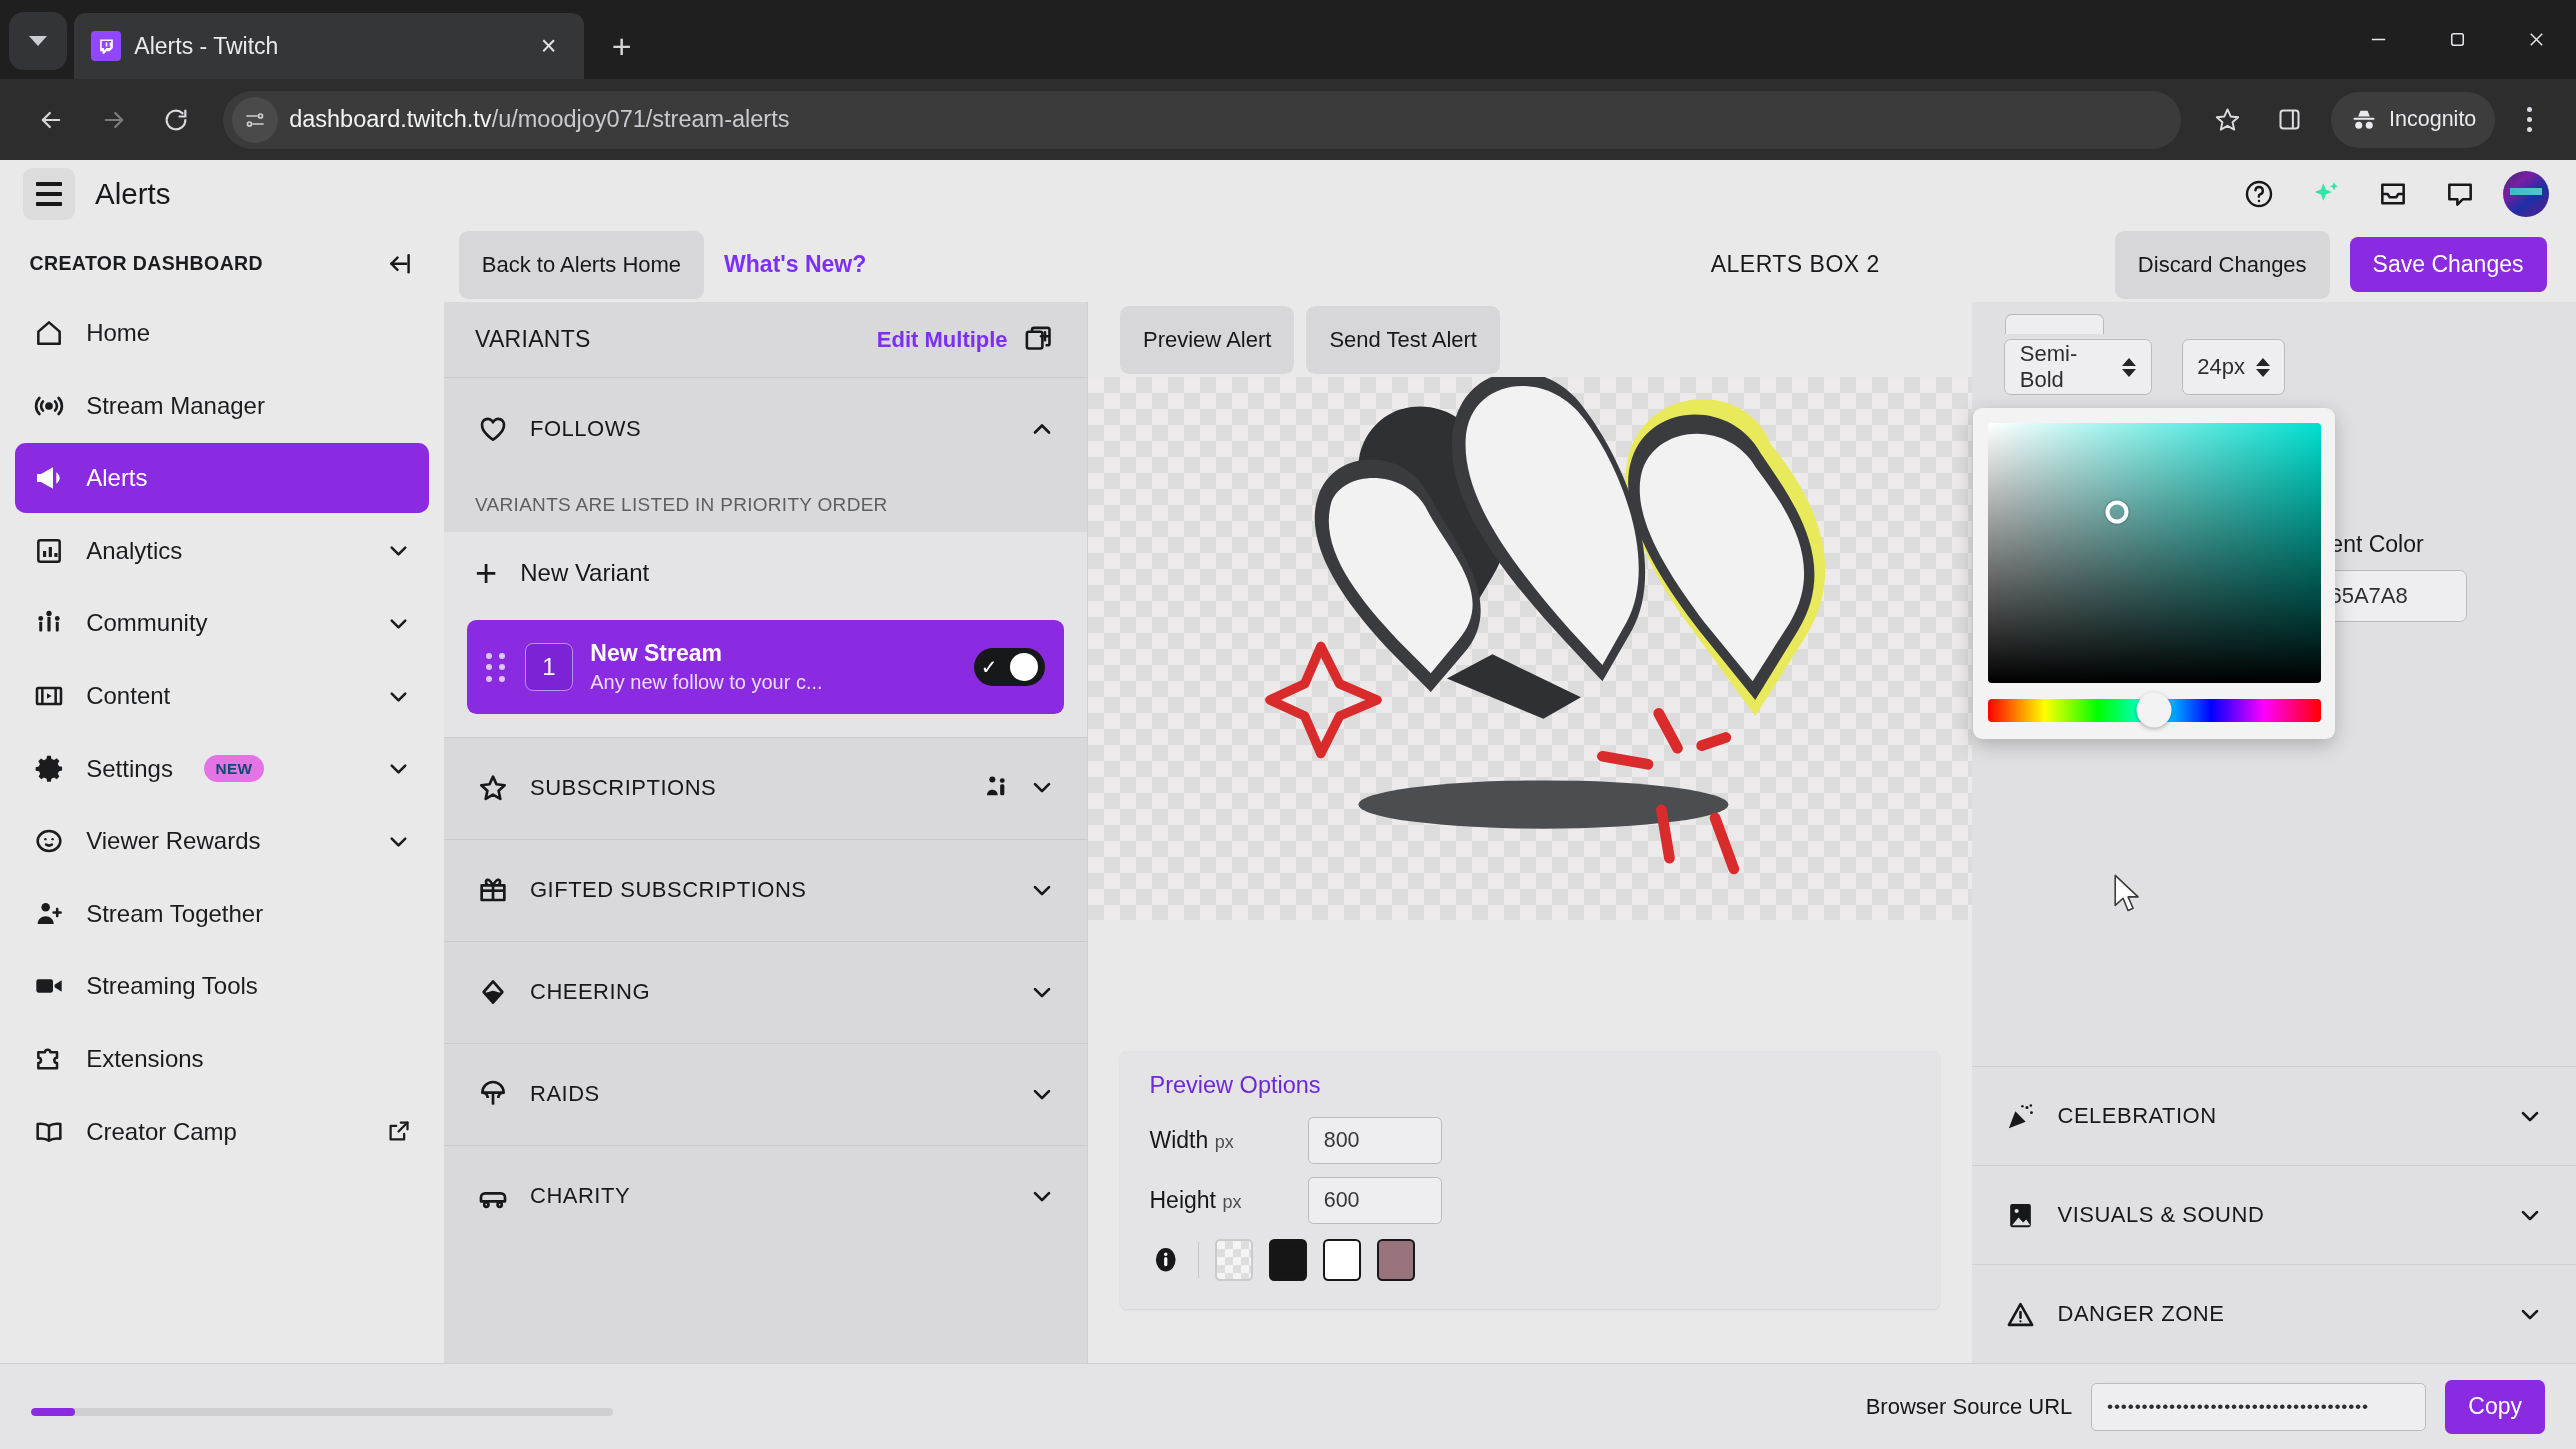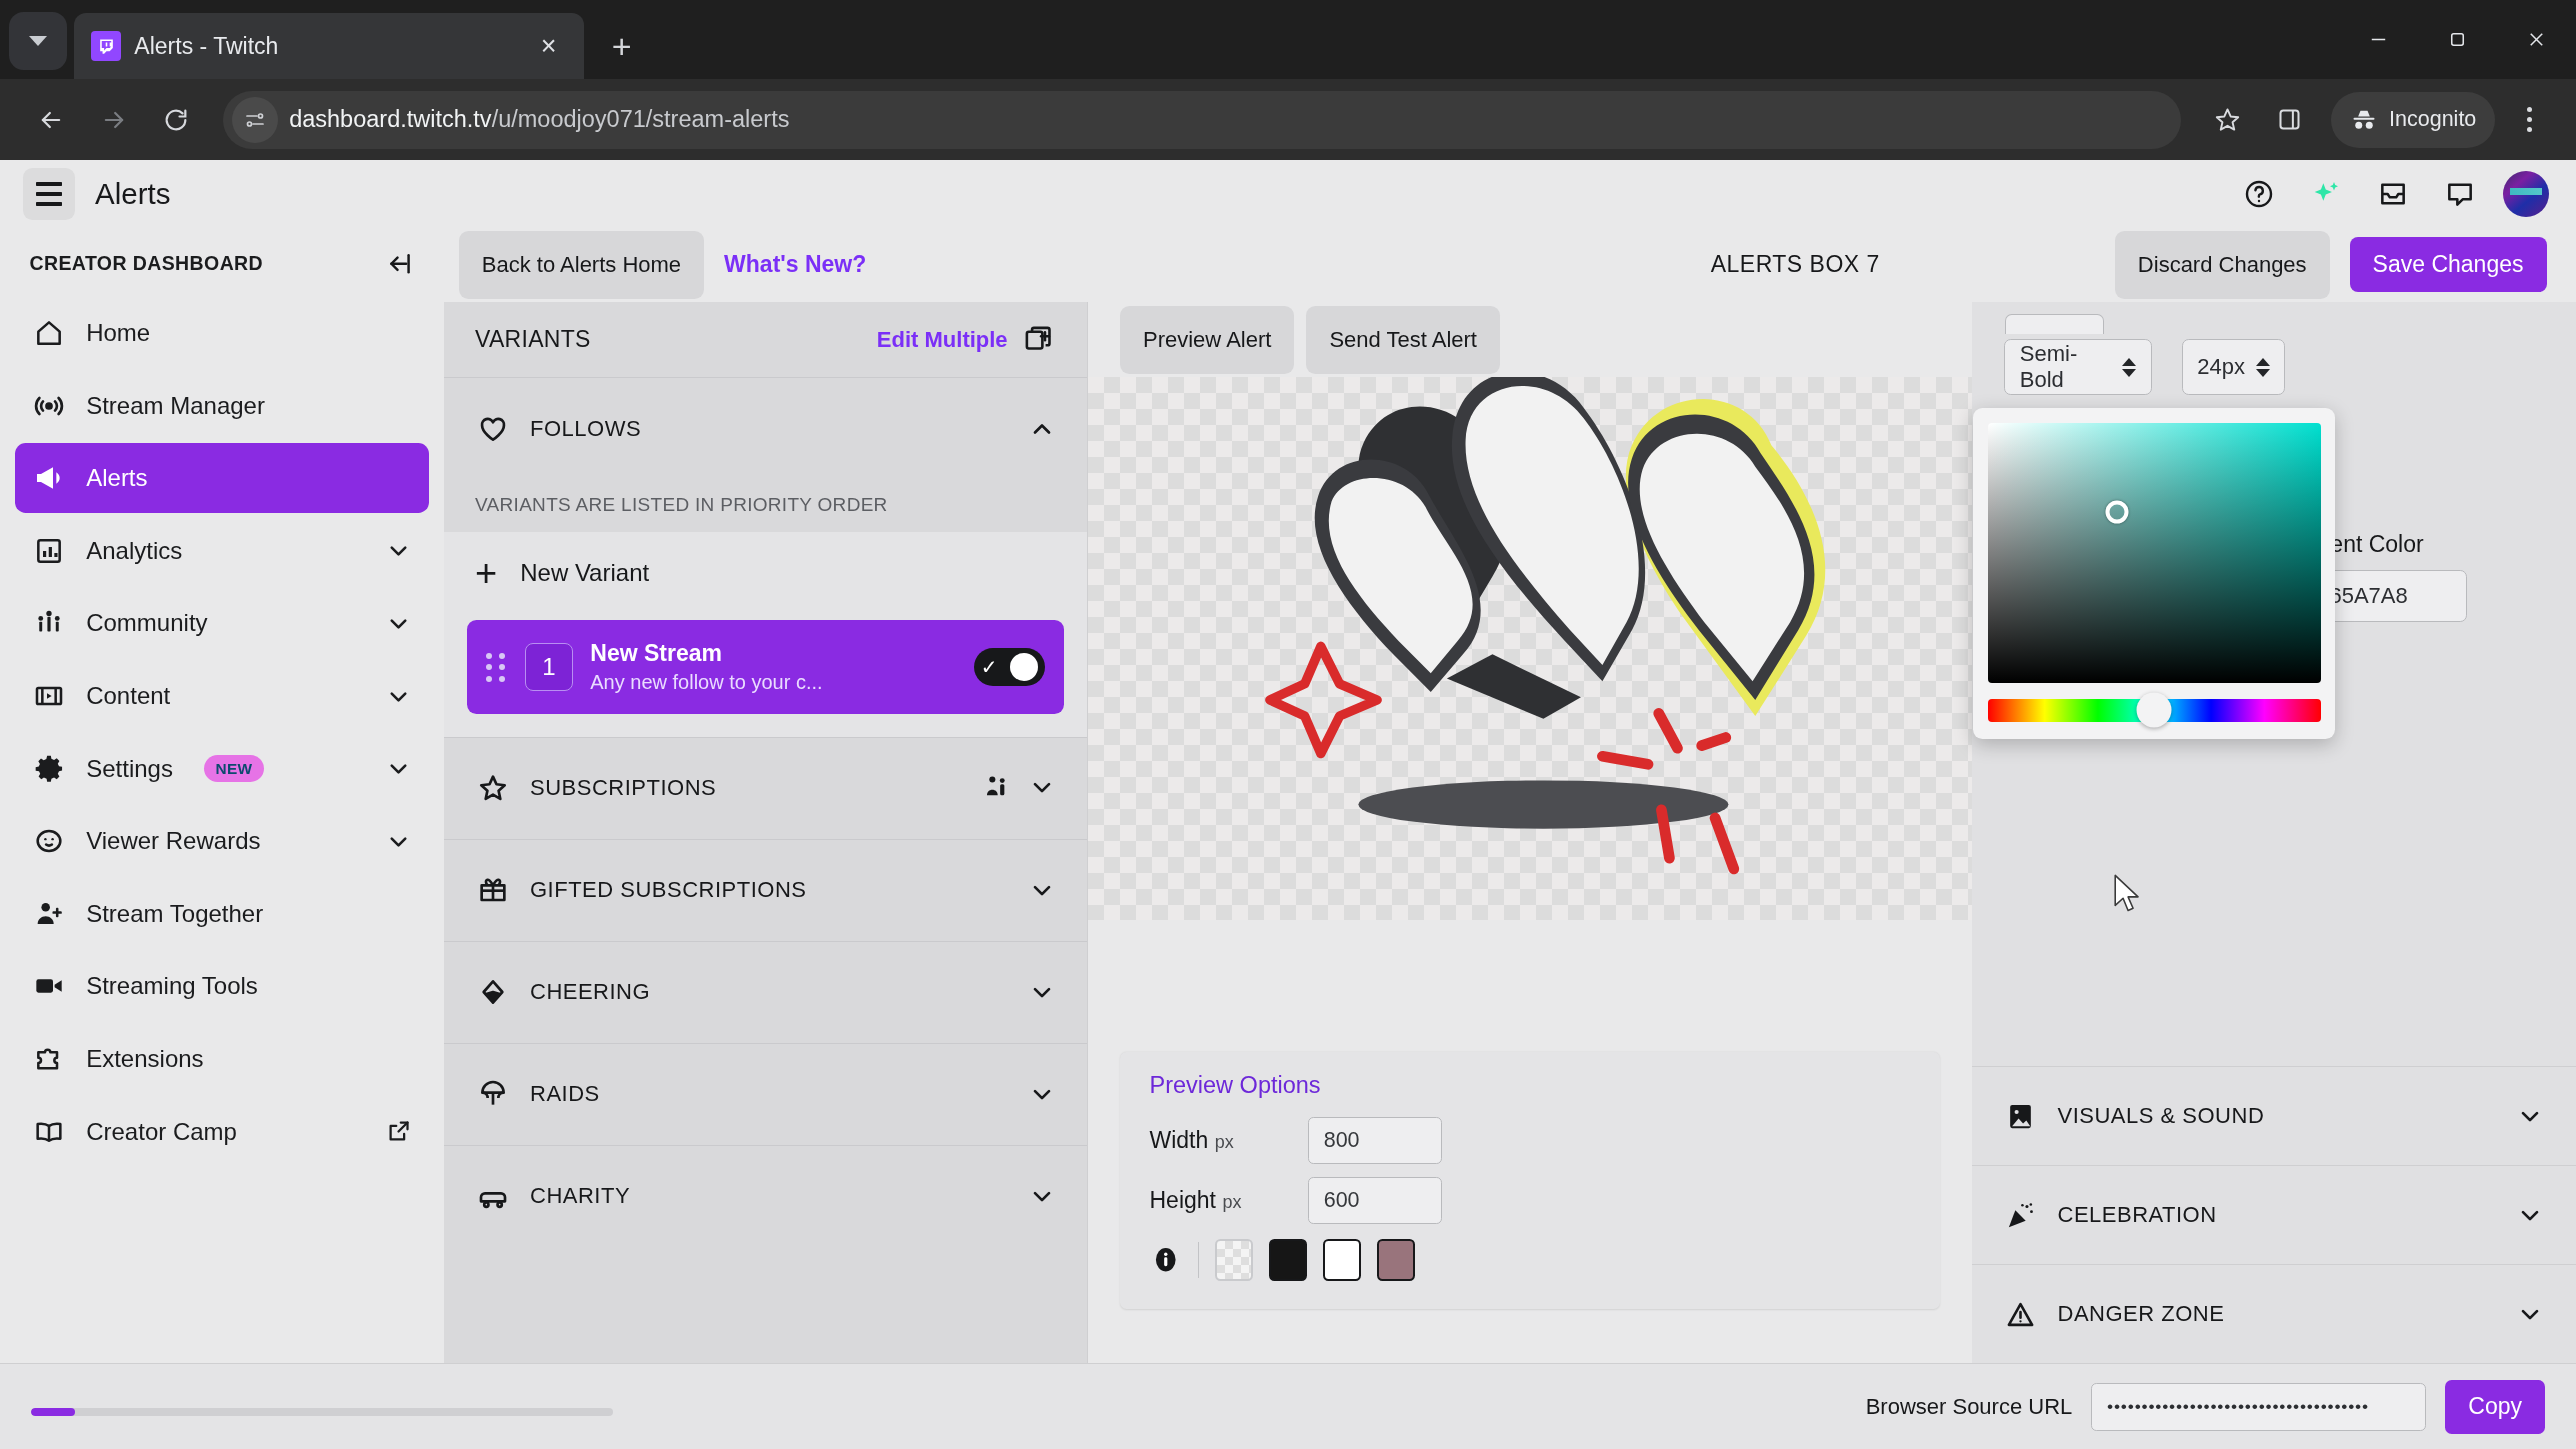--- a/index.html
+++ b/index.html
@@ -630,21 +630,21 @@
           </span>
       </div>
     </nav>
 
     <div style="flex:1; display:flex; flex-direction:column; min-width:0;">
 
       <div style="height:75px; display:flex; align-items:center; padding:0 29.5px 0 14.8px; gap:20px; background:#e9e9ea; flex:none;">
         <div class="pill-btn">Back to Alerts Home</div>
         <div style="color:#7b2ff7; font-size:23px; font-weight:700;">What's New?</div>
         <div style="flex:1"></div>
-        <div style="font-size:23px; letter-spacing:0.5px; color:#17181a; margin-right:auto; transform:translateX(-215px);">ALERTS BOX 7</div>
+        <div style="font-size:23px; letter-spacing:0.5px; color:#17181a; margin-right:auto; transform:translateX(-215px);">ALERTS BOX 2</div>
         <div class="pill-btn">Discard Changes</div>
         <div style="background:#8a2be2; color:#fff; border-radius:8px; height:55px; display:flex; align-items:center; padding:0 23px; font-size:23px;">Save Changes</div>
       </div>
 
       <div style="flex:1; display:flex; min-height:0;">
 
         <div class="variants-col">
           <div class="variants-head">
             <span class="vtitle">VARIANTS</span>
             <span class="vspacer"></span>
@@ -902,43 +902,43 @@
               <div class="hue-bar">
                 <span class="hue-knob"></span>
               </div>
             </div>
           </div>
 
           <div class="rp-sections">
             <div class="rsection">
               <span class="ico">
                   <svg viewBox="0 0 24 24" fill="#17181a">
-                    <rect x="4" y="3" width="16" height="18" rx="1.6"></rect>
-                    <circle cx="9" cy="8.5" r="1.6" fill="#e0e0e2"></circle>
-                    <path d="M5.5 19.5l5-6 3.5 4 2.5-2.5 3 4.5z" fill="#e0e0e2"></path>
-                  </svg>
-                </span>
-              <span class="t">VISUALS &amp; SOUND</span>
-              <span class="tail">
-                  <svg viewBox="0 0 24 24" stroke="#17181a" stroke-width="2.3" fill="none" stroke-linecap="round" stroke-linejoin="round">
-                    <polyline points="6,9.5 12,15.5 18,9.5"></polyline>
-                  </svg>
-                </span>
-            </div>
-            <div class="rsection">
-              <span class="ico">
-                  <svg viewBox="0 0 24 24" fill="#17181a">
                     <path d="M3 21l5-13 8 8z"></path>
                     <circle cx="17" cy="5" r="1.2"></circle>
                     <circle cx="20.5" cy="9" r="1.1"></circle>
                     <circle cx="13.5" cy="4" r="1"></circle>
                     <circle cx="20" cy="3.5" r="1"></circle>
                   </svg>
                 </span>
               <span class="t">CELEBRATION</span>
+              <span class="tail">
+                  <svg viewBox="0 0 24 24" stroke="#17181a" stroke-width="2.3" fill="none" stroke-linecap="round" stroke-linejoin="round">
+                    <polyline points="6,9.5 12,15.5 18,9.5"></polyline>
+                  </svg>
+                </span>
+            </div>
+            <div class="rsection">
+              <span class="ico">
+                  <svg viewBox="0 0 24 24" fill="#17181a">
+                    <rect x="4" y="3" width="16" height="18" rx="1.6"></rect>
+                    <circle cx="9" cy="8.5" r="1.6" fill="#e0e0e2"></circle>
+                    <path d="M5.5 19.5l5-6 3.5 4 2.5-2.5 3 4.5z" fill="#e0e0e2"></path>
+                  </svg>
+                </span>
+              <span class="t">VISUALS &amp; SOUND</span>
               <span class="tail">
                   <svg viewBox="0 0 24 24" stroke="#17181a" stroke-width="2.3" fill="none" stroke-linecap="round" stroke-linejoin="round">
                     <polyline points="6,9.5 12,15.5 18,9.5"></polyline>
                   </svg>
                 </span>
             </div>
             <div class="rsection" style="overflow:hidden">
               <span class="ico">
                   <svg viewBox="0 0 24 24" stroke="#17181a" stroke-width="2" fill="none" stroke-linejoin="round">
                     <path d="M12 4l9 16H3z"></path>

